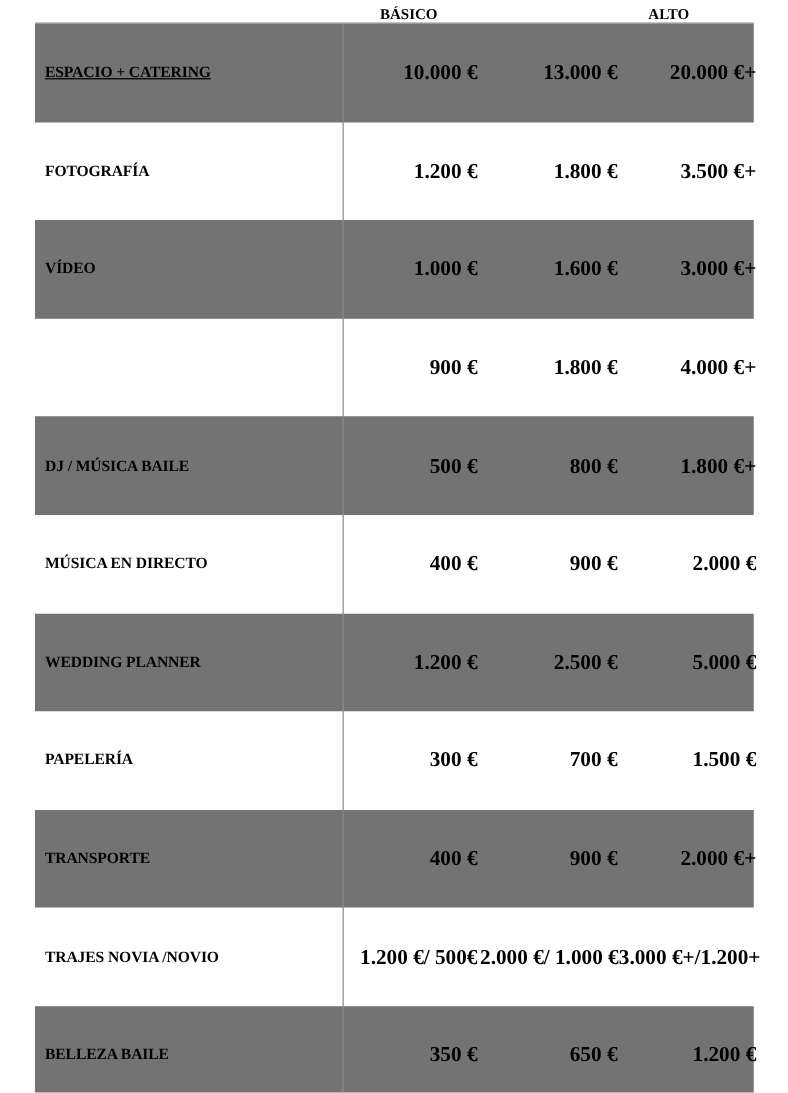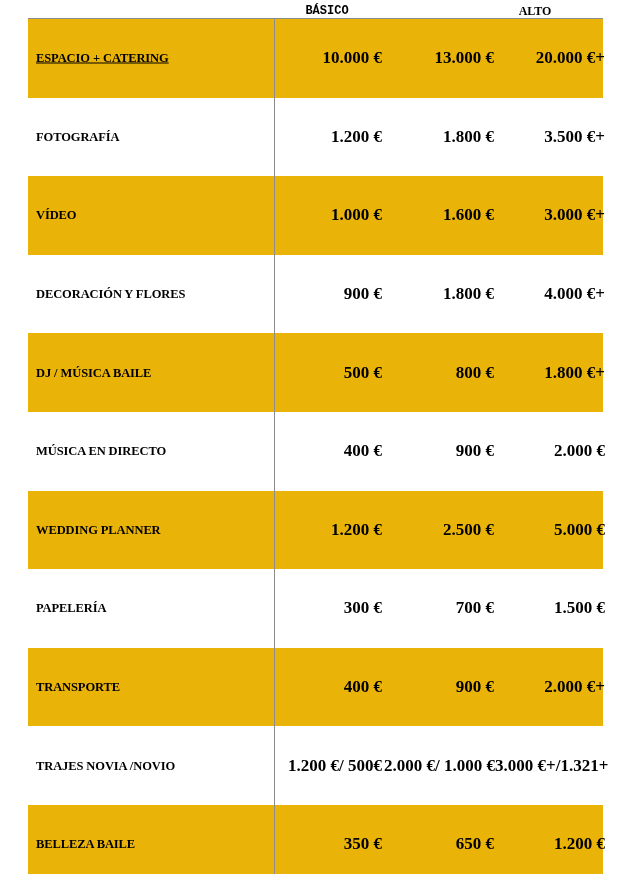--- a/index.html
+++ b/index.html
@@ -28,31 +28,31 @@
     }
     .header-cell {
       position: absolute;
       top: 4px;
       font-size: 12px;
       font-weight: bold;
       text-align: center;
       width: 100px;
       line-height: 14px;
     }
-    .col-1 { left: 249px; font-family: Liberation Mono, monospace; }
+    .col-1 { left: 249px; }
     .col-2 { left: 361px; margin-top: 44px; }
     .col-3 { left: 457px; }
     .rows {
       position: relative;
     }
     .row {
       position: relative;
       height: 78.6px;
     }
-    .row.shaded { background: #eab308; }
+    .row.shaded { background: #737373; }
     .row .label {
       position: absolute;
       left: 8px;
       top: 50%;
       transform: translateY(-50%);
       font-size: 12.5px;
       font-weight: bold;
       white-space: nowrap;
       letter-spacing: -0.1px;
     }
@@ -102,21 +102,20 @@
       <span class="val c2">1.800 €</span>
       <span class="val c3">3.500 €+</span>
     </div>
     <div class="row shaded">
       <span class="label">VÍDEO</span>
       <span class="val c1">1.000 €</span>
       <span class="val c2">1.600 €</span>
       <span class="val c3">3.000 €+</span>
     </div>
     <div class="row">
-      <span class="label">DECORACIÓN Y FLORES</span>
       <span class="val c1">900 €</span>
       <span class="val c2">1.800 €</span>
       <span class="val c3">4.000 €+</span>
     </div>
     <div class="row shaded">
       <span class="label">DJ / MÚSICA BAILE</span>
       <span class="val c1">500 €</span>
       <span class="val c2">800 €</span>
       <span class="val c3">1.800 €+</span>
     </div>
@@ -141,21 +140,21 @@
     <div class="row shaded">
       <span class="label">TRANSPORTE</span>
       <span class="val c1">400 €</span>
       <span class="val c2">900 €</span>
       <span class="val c3">2.000 €+</span>
     </div>
     <div class="row">
       <span class="label">TRAJES NOVIA /NOVIO</span>
       <span class="val c1">1.200 €/ 500€</span>
       <span class="val c2">2.000 €/ 1.000 €</span>
-      <span class="val c3">3.000 €+/1.321+</span>
+      <span class="val c3">3.000 €+/1.200+</span>
     </div>
     <div class="row shaded">
       <span class="label">BELLEZA BAILE</span>
       <span class="val c1">350 €</span>
       <span class="val c2">650 €</span>
       <span class="val c3">1.200 €</span>
     </div>
   </div>
 </div>
 

